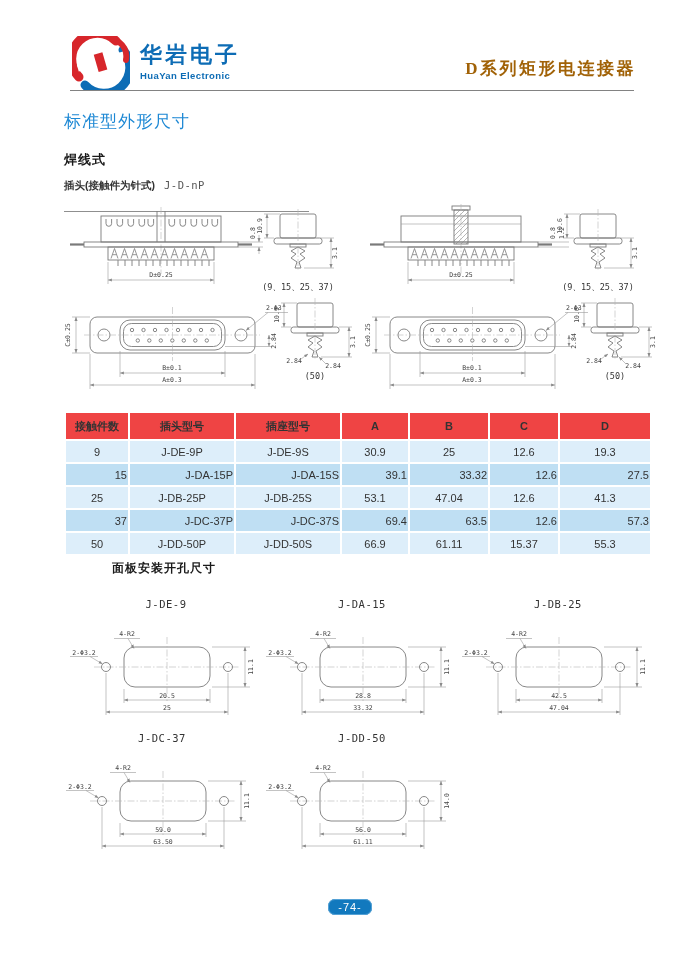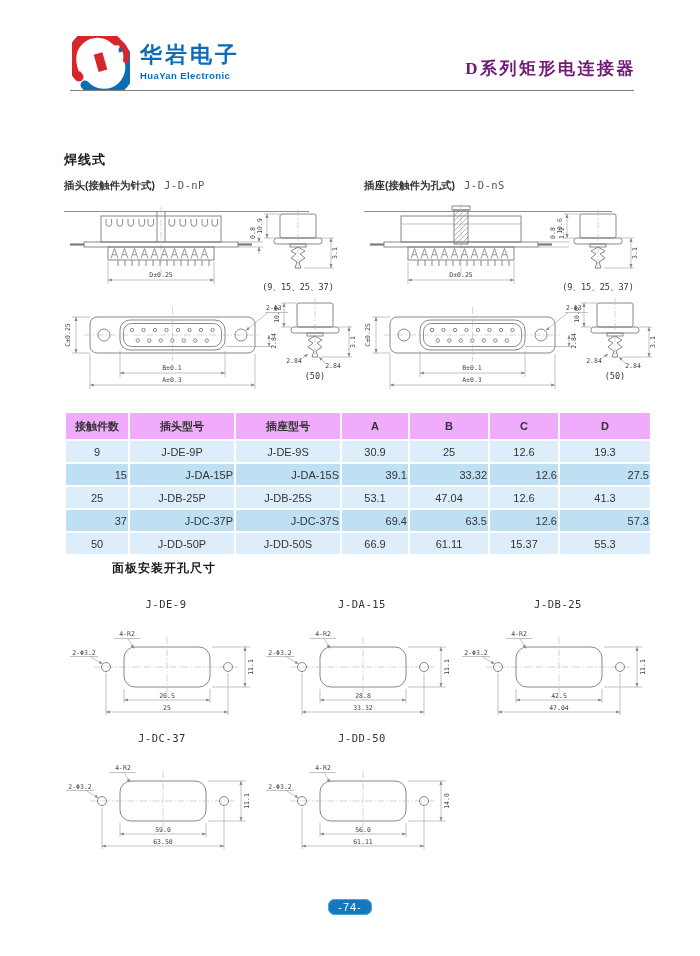--- a/index.html
+++ b/index.html
@@ -4,21 +4,21 @@
 <style>
   html,body{margin:0;padding:0;background:#ffffff;}
   .page{position:relative;width:700px;height:956px;background:#fff;overflow:hidden;
         font-family:"Liberation Sans",sans-serif;color:#222;}
   .abs{position:absolute;}
 
   
   .brand-cn{font-size:22px;font-weight:bold;color:#0d6cb5;letter-spacing:3px;line-height:1;}
   .brand-en{font-size:9.5px;font-weight:bold;color:#0d6cb5;letter-spacing:0.4px;margin-top:4px;}
   .doc-title{font-family:"Liberation Serif",serif;font-size:17px;font-weight:600;
-             color:#701a75;letter-spacing:2.5px;}
+             color:#a16207;letter-spacing:2.5px;}
   .head-rule{height:1px;background:#828282;}
 
   
   .sec-title{font-size:17px;color:#1d88d4;letter-spacing:1px;}
   .sub-title{font-size:13px;font-weight:bold;color:#1a1a1a;letter-spacing:1px;}
   .panel-title{font-size:12px;font-weight:bold;color:#1a1a1a;letter-spacing:1px;padding-left:28px;}
 
   
   .draw-label{border-bottom:1px solid #8f8f8f;padding-bottom:18px;font-size:10.5px;}
   .draw-label .cn{font-weight:bold;color:#333;}
@@ -27,21 +27,21 @@
   
   .ln{fill:none;stroke:#7a7a7a;stroke-width:0.9;}
   .dl{fill:none;stroke:#9a9a9a;stroke-width:0.6;}
   .cl{fill:none;stroke:#b5b5b5;stroke-width:0.6;stroke-dasharray:7 2 1.5 2;}
   .dt{font-family:"DejaVu Sans Mono",monospace;font-size:6.5px;fill:#444;}
   .dt8{font-family:"DejaVu Sans Mono",monospace;font-size:8.5px;fill:#333;}
 
   
   .dim-table{border-collapse:separate;border-spacing:2px;table-layout:fixed;width:572px;
              font-size:11px;color:#333;}
-  .dim-table th{background:#f0abfc;height:24px;font-weight:600;text-align:center;}
+  .dim-table th{background:#ef4444;height:24px;font-weight:600;text-align:center;}
   .dim-table td{height:19px;text-align:center;font-family:"Liberation Sans",sans-serif;}
   tr.lt td{background:#ddeefa;}
   tr.dk td{background:#bfdff3;text-align:right;}
 
   
   .cutout{width:200px;text-align:center;}
   .cut-label{font-family:"DejaVu Sans Mono",monospace;font-size:10.5px;color:#333;
              letter-spacing:0.5px;margin-bottom:3px;}
 
   
@@ -103,27 +103,25 @@
     <rect x="24" y="17" width="9" height="18" fill="#d7262b" transform="rotate(-16 29 26)"></rect>
     <path d="M47,6 q9,7 7,18" fill="none" stroke="#d7262b" stroke-width="6" stroke-linecap="round"></path>
   </svg>
   <div class="abs" style="left:140px;top:44px">
     <div class="brand-cn">华岩电子</div>
     <div class="brand-en">HuaYan Electronic</div>
   </div>
   <div class="abs doc-title" style="right:64px;top:57px">D系列矩形电连接器</div>
   <div class="abs head-rule" style="left:70px;top:90px;width:564px"></div>
 
+  <div class="abs sec-title" style="left:64px;top:110px">标准型外形尺寸</div>
   <div class="abs sub-title" style="left:64px;top:151px">焊线式</div>
 
   <div class="abs draw-label" style="left:64px;top:179px;width:245px">
     <span class="cn">插头(接触件为针式)</span><span class="model">J-D-nP</span>
-  </div>
-  <div class="abs draw-label" style="left:364px;top:179px;width:248px">
-    <span class="cn">插座(接触件为孔式)</span><span class="model">J-D-nS</span>
   </div>
 
   <svg class="abs" style="left:66px;top:204px" width="300" height="92" viewBox="0 0 300 92">
     <g>
       <rect x="35" y="12" width="120" height="26" class="ln"></rect>
       <use href="#uC" x="40" y="15"></use>
         <use href="#uC" x="51" y="15"></use>
       <use href="#uC" x="62" y="15"></use>
         <use href="#uC" x="73" y="15"></use>
       <use href="#uC" x="82" y="15"></use>

